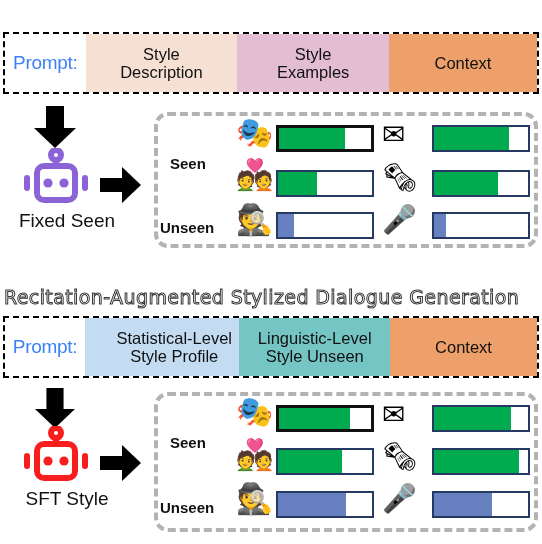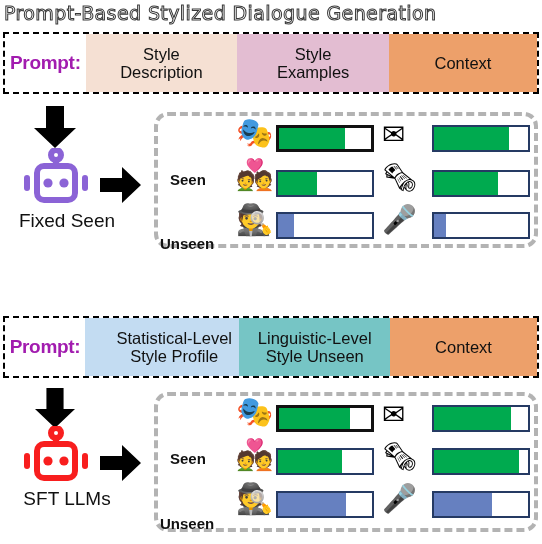--- a/index.html
+++ b/index.html
@@ -34,21 +34,21 @@
   .prompt-row {
     position:absolute; left:3px;
     width:536px; height:62px;
     border:2.5px dashed #000;
     background:#fff;
     display:flex; align-items:stretch;
   }
   .prompt-label {
     width:95px;
     display:flex; align-items:center; justify-content:center;
-    font-size:19px; font-weight:bold; color:#a21caf;
+    font-size:19px; font-weight:normal; color:#3b82f6;
     font-family:"Liberation Sans", sans-serif;
     letter-spacing:-0.3px;
   }
   .prompt-seg {
     display:flex; align-items:center; justify-content:center; text-align:center;
     font-size:16.5px; color:#111; line-height:1.12;
     font-family:"Liberation Sans", sans-serif;
     white-space:pre-line;
   }
 
@@ -68,21 +68,20 @@
     position:absolute;
     border:4px dashed #b3b3b3;
     border-radius:14px;
     background:#fff;
   }
   .seen-label {
     position:absolute;
     font-size:15px; font-weight:bold; color:#111;
     font-family:"Liberation Sans", sans-serif;
     white-space:nowrap;
-    margin-top:16px;
   }
 
   
   .bar-track {
     position:absolute;
     background:#ffffff;
     border:2px solid #253a63;
     overflow:hidden;
   }
   .bar-track.thick { border:3px solid #111; }
@@ -95,21 +94,20 @@
     line-height:1;
     text-align:center;
     user-select:none;
   }
 </style>
 </head>
 <body>
 
 <div class="panel" id="panel-top">
 
-  <div class="section-title">Prompt-Based Stylized Dialogue Generation</div>
 
   <div class="prompt-row" style="top:32px;">
     <div class="prompt-label">Prompt:</div>
     <div class="prompt-seg" id="t-seg0" style="background: rgb(245, 224, 211); width: 33.6%;">Style
 Description</div>
     <div class="prompt-seg" id="t-seg1" style="background: rgb(227, 189, 210); width: 33.6%;">Style
 Examples</div>
     <div class="prompt-seg" id="t-seg2" style="background: rgb(237, 160, 106); width: 32.8%;">Context</div>
   </div>
 
@@ -163,20 +161,21 @@
   <div class="bar-track" style="left:432px; top:170px; width:98px; height:27px;">
     <div class="bar-fill" id="t-r1" style="width: 68%; background: rgb(0, 170, 79);"></div>
   </div>
   <div class="bar-track" style="left:432px; top:212px; width:98px; height:27px;">
     <div class="bar-fill" id="t-r2" style="width: 13%; background: rgb(102, 128, 192);"></div>
   </div>
 </div>
 
 <div class="panel" id="panel-bottom">
 
+  <div class="section-title">Recitation-Augmented Stylized Dialogue Generation</div>
 
   <div class="prompt-row" style="top:32px;">
     <div class="prompt-label">Prompt:</div>
     <div class="prompt-seg" id="b-seg0" style="background: rgb(195, 220, 242); width: 33.6%; padding-left: 24px;">Statistical-Level
 Style Profile</div>
     <div class="prompt-seg" id="b-seg1" style="background: rgb(118, 197, 197); width: 33.6%;">Linguistic-Level
 Style Unseen</div>
     <div class="prompt-seg" id="b-seg2" style="background: rgb(237, 160, 106); width: 32.8%;">Context</div>
   </div>
 
@@ -188,21 +187,21 @@
     <g id="robot-bot-g" fill="none" stroke="#f81e1e" stroke-width="6" stroke-linecap="round" stroke-linejoin="round">
       <circle cx="34" cy="7" r="5"></circle>
       <line x1="34" y1="12" x2="34" y2="18"></line>
       <rect x="15" y="18" width="38" height="34" rx="7"></rect>
       <line x1="5" y1="30" x2="5" y2="40"></line>
       <line x1="63" y1="30" x2="63" y2="40"></line>
     </g>
     <circle cx="26" cy="35" r="4.6" fill="#f81e1e"></circle>
     <circle cx="42" cy="35" r="4.6" fill="#f81e1e"></circle>
   </svg>
-  <div class="robot-caption" style="left:0px; top:204px; width:134px;">SFT LLMs</div>
+  <div class="robot-caption" style="left:0px; top:204px; width:134px;">SFT Style</div>
 
   <svg class="arrow-right" style="left:100px; top:160px;" width="42" height="38" viewBox="0 0 42 38">
     <polygon points="0,12 22,12 22,1 41,19 22,37 22,26 0,26" fill="#000"></polygon>
   </svg>
 
   <div class="results-box" style="left:154px; top:108px; width:384px; height:140px;"></div>
 
   <div class="seen-label" style="left:170px; top:150px;">Seen</div>
   <div class="seen-label" style="left:160px; top:215px;">Unseen</div>
 

